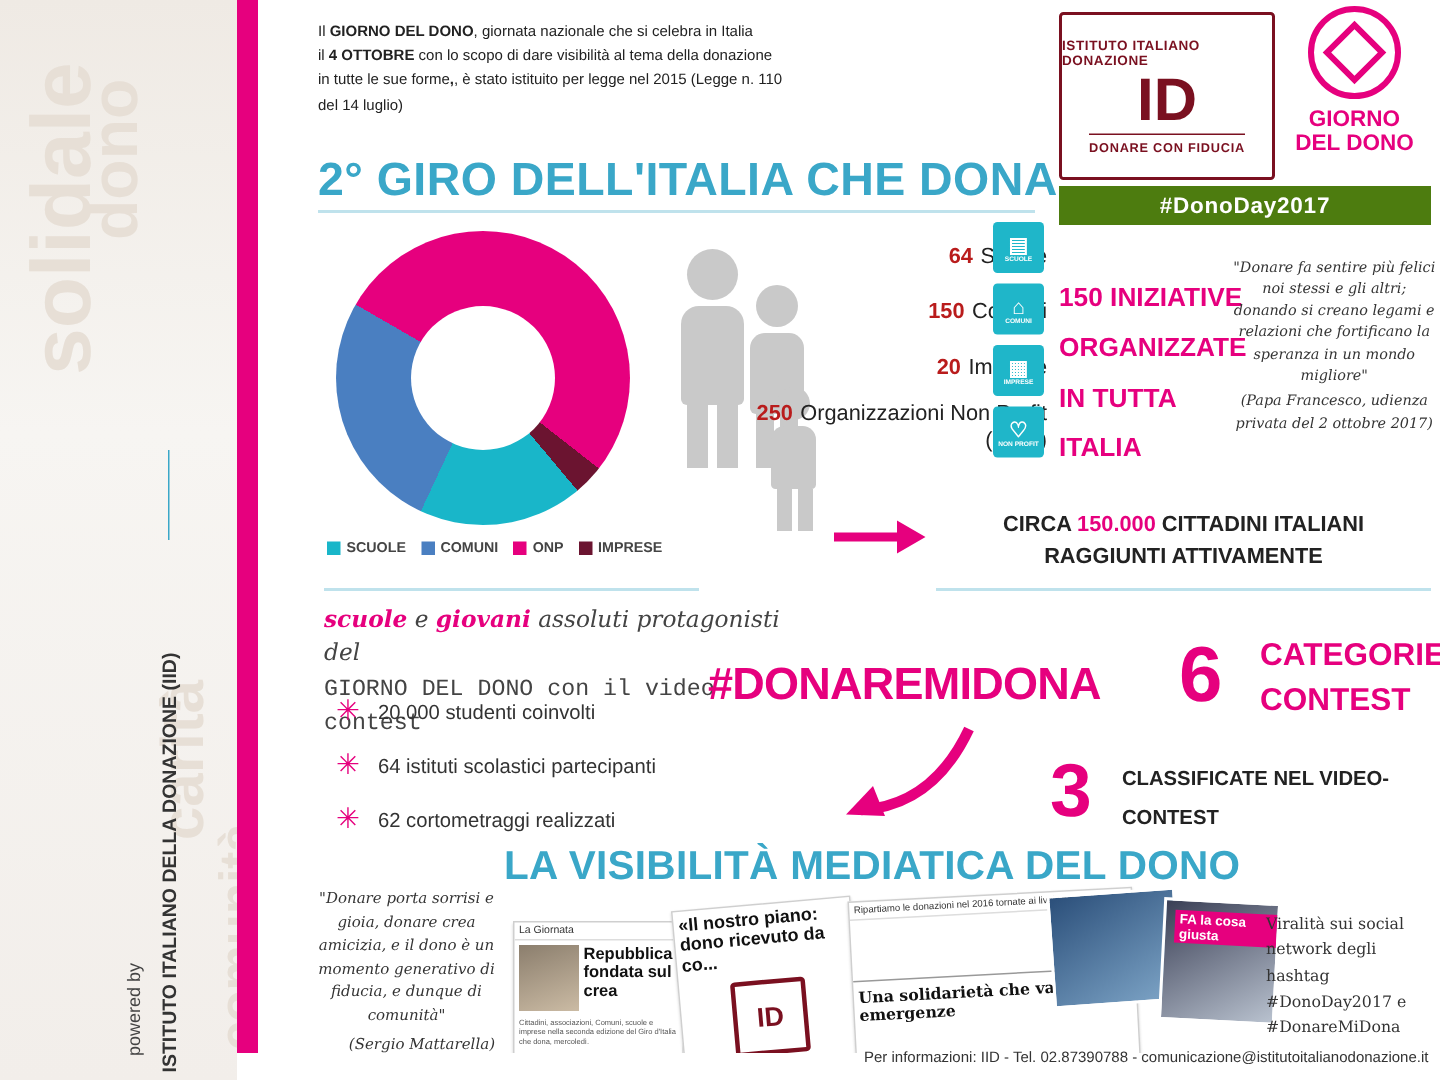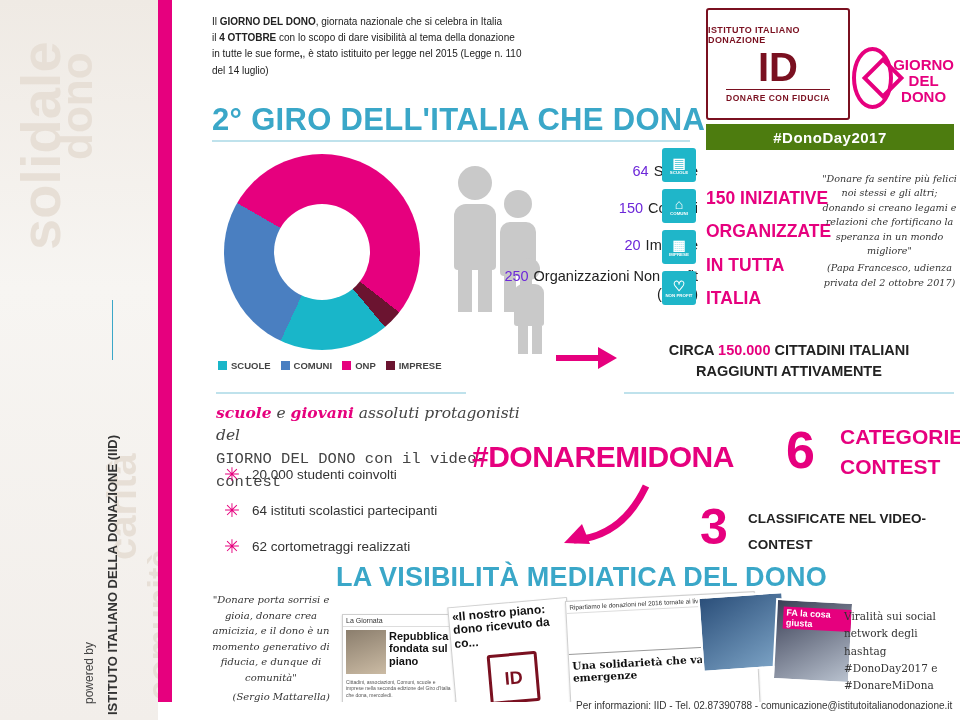--- a/index.html
+++ b/index.html
@@ -22,21 +22,21 @@
   
   .intro{position:absolute;left:212px;top:14px;width:480px;font-size:10px;line-height:1.62;color:#222;}
   .intro b{font-weight:bold;}
 
   
   .logo-iid{position:absolute;left:706px;top:8px;width:140px;height:108px;border:2px solid #7a1020;border-radius:3px;background:#fff;
     display:flex;flex-direction:column;align-items:center;justify-content:center;}
   .logo-iid .ring{font-size:9px;color:#7a1020;font-weight:bold;letter-spacing:.4px;}
   .logo-iid .id{font-size:40px;font-weight:bold;color:#7a1020;line-height:1;margin:2px 0;}
   .logo-iid .dcf{font-size:8.5px;font-weight:bold;color:#7a1020;letter-spacing:.5px;border-top:1px solid #7a1020;padding-top:3px;}
-  .logo-gdd{position:absolute;left:852px;top:24px;width:102px;height:108px;display:flex;flex-direction:row;align-items:center;justify-content:center;}
+  .logo-gdd{position:absolute;left:852px;top:0;width:102px;height:108px;display:flex;flex-direction:column;align-items:center;justify-content:center;}
   .gdd-mark{width:54px;height:54px;border:4px solid #e6007e;border-radius:50%;position:relative;}
   .gdd-mark:before{content:"";position:absolute;left:12px;top:12px;width:22px;height:22px;border:4px solid #e6007e;transform:rotate(45deg);}
   .gdd-text{margin-top:6px;text-align:center;font-weight:bold;color:#e6007e;font-size:15px;line-height:1.05;}
   .hashbar{position:absolute;left:706px;top:124px;width:248px;height:26px;background:#4d7c0f;color:#fff;
     display:flex;align-items:center;justify-content:center;font-weight:bold;font-size:15px;letter-spacing:.5px;}
 
   
   .headline{position:absolute;left:212px;top:102px;font-size:31px;font-weight:bold;color:#3aa7c8;letter-spacing:.3px;}
   .hr-blue{position:absolute;left:212px;top:140px;width:478px;height:2px;background:#bfe2ec;}
 
@@ -51,21 +51,21 @@
       #e6007e 300deg 360deg);}
   .donut:after{content:"";position:absolute;left:50px;top:50px;width:96px;height:96px;border-radius:50%;background:#fff;}
   .legend{position:absolute;left:0px;top:212px;width:232px;display:flex;gap:10px;font-size:9.5px;font-weight:bold;color:#444;}
   .legend .it{display:flex;align-items:center;gap:4px;}
   .legend .sw{width:9px;height:9px;display:inline-block;}
   .hr-blue2{position:absolute;left:216px;top:392px;width:250px;height:2px;background:#bfe2ec;}
 
   
   .stats{position:absolute;left:498px;top:152px;width:200px;}
   .stat{height:37px;display:flex;align-items:center;justify-content:flex-end;font-size:14.5px;color:#222;}
-  .stat b{color:#6d28d9;font-weight:normal;margin-right:5px;}
+  .stat b{color:#b91c1c;font-weight:bold;margin-right:5px;}
   .stat.two{height:48px;line-height:1.25;text-align:right;display:block;padding-top:4px;}
   .icoCol{position:absolute;left:662px;top:148px;width:38px;}
   .ico{width:34px;height:34px;background:#1fb6c9;border-radius:3px;margin-bottom:7px;color:#fff;
     display:flex;flex-direction:column;align-items:center;justify-content:center;font-size:4.4px;font-weight:bold;text-align:center;}
   .ico .gl{font-size:14px;line-height:1;}
 
   
   .people{position:absolute;left:452px;top:166px;width:120px;height:190px;}
   .pfig{position:absolute;background:#c9c9c9;}
   .phead{border-radius:50%;}
@@ -300,21 +300,21 @@
   <div class="visib">LA VISIBILITÀ MEDIATICA DEL DONO</div>
 
   <div class="quote-mattarella">
     <div>"Donare porta sorrisi e gioia, donare crea amicizia, e il dono è un momento generativo di fiducia, e dunque di comunità"</div>
     <div style="margin-top:4px;text-align:right;">(Sergio Mattarella)</div>
   </div>
 
   <div class="clip" style="left:342px;top:614px;width:112px;height:104px;">
     <div class="hd">La Giornata</div>
     <div style="float:left;width:40px;height:44px;margin:3px;background:linear-gradient(160deg,#8b7e6d,#cbbba4);"></div>
-    <div class="ttl">Repubblica fondata sul piano</div>
+    <div class="ttl">Repubblica fondata sul crea</div>
     <div class="body" style="clear:both;">Cittadini, associazioni, Comuni, scuole e imprese nella seconda edizione del Giro d'Italia che dona, mercoledì.</div>
   </div>
 
   <div class="clip" style="left:452px;top:602px;width:118px;height:112px;transform:rotate(-5deg);">
     <div class="ttl" style="font-size:12px;">«Il nostro piano: dono ricevuto da co...</div>
     <div style="margin:4px auto;width:44px;height:44px;border:3px solid #7a1020;border-radius:3px;display:flex;align-items:center;justify-content:center;font-weight:bold;color:#7a1020;font-size:18px;">ID</div>
   </div>
 
   <div class="clip" style="left:568px;top:596px;width:188px;height:120px;transform:rotate(-3deg);">
     <div class="hd" style="font-size:6.4px;">Ripartiamo le donazioni nel 2016 tornate ai livelli pre-crisi</div>

